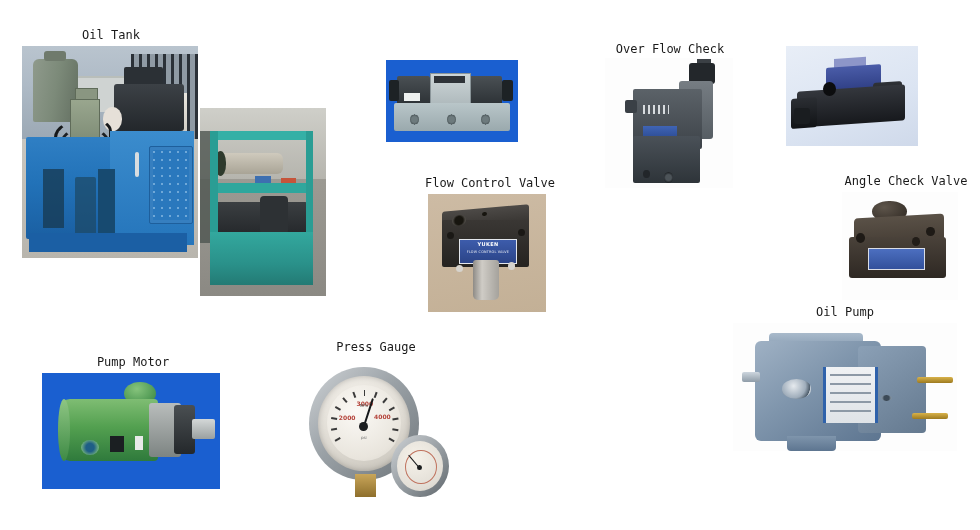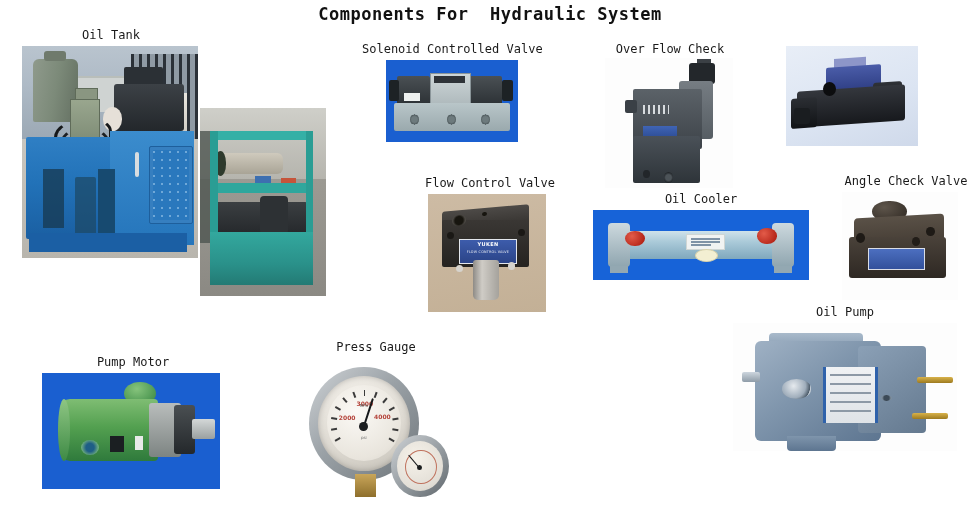--- a/index.html
+++ b/index.html
@@ -344,21 +344,20 @@
   .op-screw{position:absolute;left:66%;top:56%;width:5%;height:5%;
     background:radial-gradient(circle,#3c4a57 40%,#7d8d9c 70%);border-radius:50%;}
   .op-foot{position:absolute;left:24%;top:88%;width:22%;height:12%;
     background:linear-gradient(180deg,#7f95ac 0%,#5d7590 100%);border-radius:0 0 4px 4px;}
 </style>
 </head>
 <body>
 
 <div id="board">
 
-  <div class="page-title">Components For  Hydraulic System</div>
 
   <div class="comp" style="left:18px;top:28px;width:186px;height:232px;">
     <div class="cap">Oil Tank</div>
     <div class="photo" style="left:4px;top:18px;width:176px;height:212px;">
       <div class="ot1-sky"></div>
       <div class="ot1-wall"></div>
       <div class="ot1-fence"></div>
       <div class="ot1-ground"></div>
       <div class="ot1-motor"></div>
       <div class="ot1-tank2"></div>
@@ -394,21 +393,20 @@
       <div class="ot2-frameM"></div>
       <div class="ot2-pumps"></div>
       <div class="ot2-pump2"></div>
       <div class="ot2-frameL"></div>
       <div class="ot2-frameR"></div>
       <div class="ot2-tankbody"></div>
     </div>
   </div>
 
   <div class="comp" style="left:362px;top:42px;width:180px;height:100px;">
-    <div class="cap">Solenoid Controlled Valve</div>
     <div class="photo bg-blue" style="left:24px;top:18px;width:132px;height:82px;">
       <div class="sv-coilL"></div>
       <div class="sv-coilR"></div>
       <div class="sv-capL"></div>
       <div class="sv-capR"></div>
       <div class="sv-mid"></div>
       <div class="sv-lab"></div>
       <div class="sv-white"></div>
       <div class="sv-base"></div>
       <div class="sv-port" style="left:18%;"></div>
@@ -470,38 +468,20 @@
       <div class="fc-plate">
         <div class="fc-brand">YUKEN</div>
         <div class="fc-sub">FLOW CONTROL VALVE</div>
       </div>
       <div class="fc-b3"></div>
       <div class="fc-b4"></div>
       <div class="fc-cyl"></div>
     </div>
   </div>
 
-  <div class="comp" style="left:585px;top:192px;width:232px;height:92px;">
-    <div class="cap">Oil Cooler</div>
-    <div class="photo bg-blue2" style="left:8px;top:18px;width:216px;height:70px;">
-      <div class="oc-tube"></div>
-      <div class="oc-flL"></div>
-      <div class="oc-flR"></div>
-      <div class="oc-foot"></div>
-      <div class="oc-foot2"></div>
-      <div class="oc-capL"></div>
-      <div class="oc-capR"></div>
-      <div class="oc-label">
-          <i></i>
-          <i></i>
-          <i></i>
-        </div>
-      <div class="oc-badge"></div>
-    </div>
-  </div>
 
   <div class="comp" style="left:40px;top:355px;width:186px;height:140px;">
     <div class="cap">Pump Motor</div>
     <div class="photo bg-blue" style="left:2px;top:18px;width:178px;height:116px;">
       <div class="pm-cap"></div>
       <div class="pm-body"></div>
       <div class="pm-ring"></div>
       <div class="pm-mid"></div>
       <div class="pm-rear"></div>
       <div class="pm-shaft"></div>

